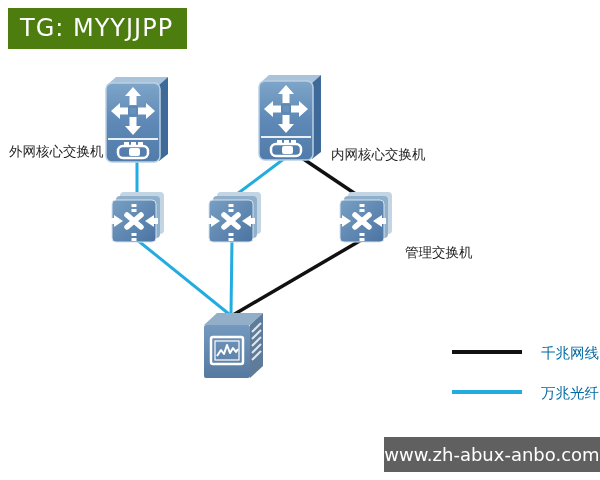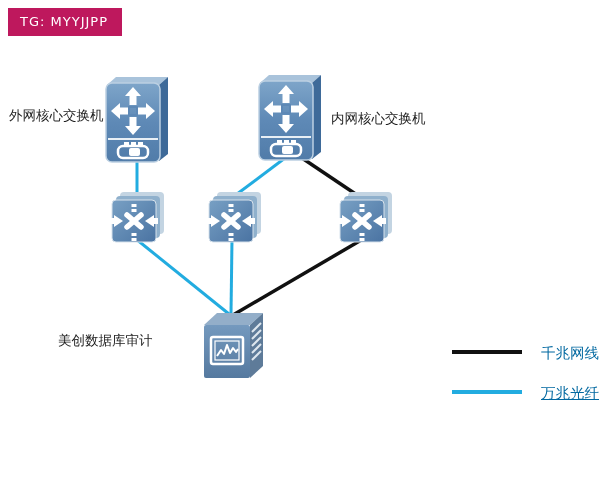--- a/index.html
+++ b/index.html
@@ -8,23 +8,23 @@
   .canvas {
     position: relative;
     width: 600px;
     height: 480px;
     background: #ffffff;
     overflow: hidden;
   }
   .badge-tg {
     position: absolute;
     left: 8px; top: 8px;
-    background: #be185d;
+    background: #4d7c0f;
     color: #ffffff;
-    font-size: 13px;
+    font-size: 24px;
     letter-spacing: 1px;
     padding: 6px 14px 7px 12px;
   }
   .badge-watermark {
     position: absolute;
     right: 0; top: 437px;
     width: 216px; height: 35px;
     background: #606060;
     color: #ffffff;
     font-size: 18px;
@@ -38,20 +38,21 @@
     width: 600px; height: 480px;
   }
   .node {
     position: absolute;
   }
   .node-label {
     position: absolute;
     font-size: 13.5px;
     color: #1d1d1d;
     white-space: nowrap;
+    margin-top: 36px;
   }
   .legend-label {
     position: absolute;
     font-size: 14.5px;
     color: #0369a1;
     white-space: nowrap;
   }
 </style>
 </head>
 <body>
@@ -186,20 +187,21 @@
         <rect x="0" y="26" width="5" height="6"></rect>
         <polygon points="44,23 35,29 44,35"></polygon>
         <rect x="43" y="26" width="5" height="6"></rect>
       </g>
       <g stroke="#ffffff" stroke-width="5.5" stroke-linecap="round">
         <line x1="17" y1="23" x2="31" y2="35"></line>
         <line x1="31" y1="23" x2="17" y2="35"></line>
       </g>
     </svg>
   </div>
+  <div class="node-label" style="left:405px; top:208px;">管理交换机</div>
 
   <div class="node" style="left:200px; top:310px;">
     <svg width="66" height="70" viewBox="0 0 66 70">
       <defs>
         <linearGradient id="gApp" x1="0" y1="0" x2="0" y2="1">
           <stop offset="0" stop-color="#7499be"></stop>
             <stop offset="1" stop-color="#55799f"></stop>
         </linearGradient>
       </defs>
       <polygon points="4,15 17,3 63,3 50,15" fill="#93aec9"></polygon>
@@ -210,24 +212,24 @@
         <line x1="52" y1="36" x2="61" y2="27"></line>
         <line x1="52" y1="43" x2="61" y2="34"></line>
         <line x1="52" y1="50" x2="61" y2="41"></line>
       </g>
       <rect x="4" y="15" width="46" height="53" rx="2" fill="url(#gApp)"></rect>
       <rect x="11" y="27" width="32" height="27" rx="2" fill="none" stroke="#ffffff" stroke-width="2.5"></rect>
       <rect x="15" y="31" width="24" height="19" fill="none" stroke="#ffffff" stroke-width="1.2"></rect>
       <polyline points="17,46 21,40 24,44 27,35 30,43 33,38 36,42 38,39" fill="none" stroke="#ffffff" stroke-width="2" stroke-linejoin="round"></polyline>
     </svg>
   </div>
-  <div class="node-label" style="left:58px; top:332px;">美创数据库审计</div>
 
   <svg class="wires" style="pointer-events:none;" viewBox="0 0 600 480">
     <line x1="452" y1="352" x2="522" y2="352" stroke-width="4" stroke="#111111"></line>
     <line x1="452" y1="392" x2="522" y2="392" stroke-width="4" stroke="#22ace0"></line>
   </svg>
   <div class="legend-label" style="left:541px; top:344px;">千兆网线</div>
-  <div class="legend-label" style="left:541px; top:384px;text-decoration:underline;">万兆光纤</div>
+  <div class="legend-label" style="left:541px; top:384px;">万兆光纤</div>
 
   <div class="badge-tg">TG: MYYJJPP</div>
+  <div class="badge-watermark">www.zh-abux-anbo.com</div>
 
 </div>
 
 </body></html>

